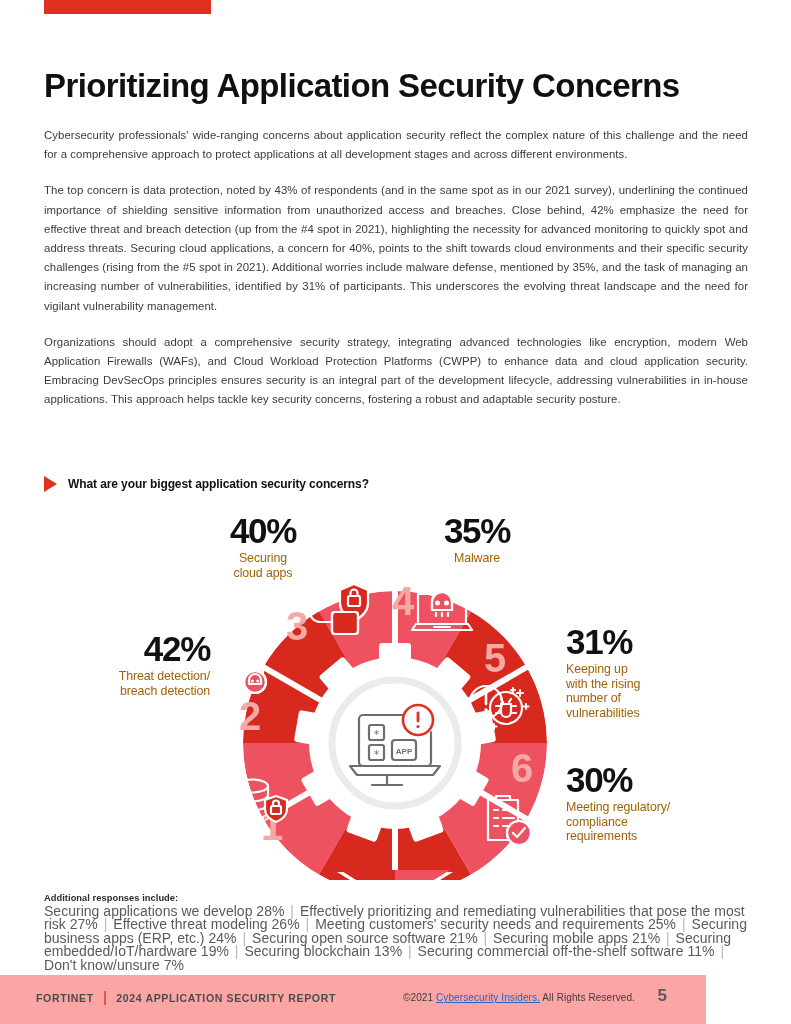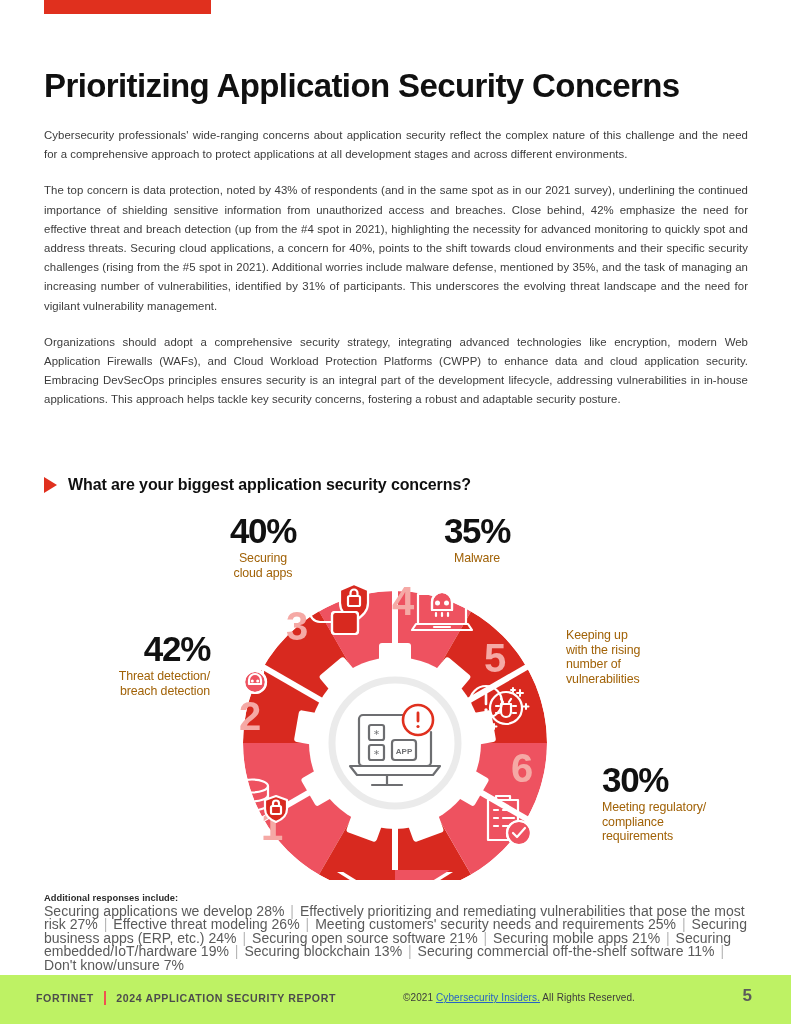--- a/index.html
+++ b/index.html
@@ -41,21 +41,21 @@
     position:absolute;left:44px;top:476px;
     display:flex;align-items:center;gap:11px;
   }
   .tri{
     width:0;height:0;
     border-top:8px solid transparent;
     border-bottom:8px solid transparent;
     border-left:13px solid #e0301e;
   }
   .question-text{
-    font-size:16px;font-weight:bold;color:#101010;letter-spacing:-0.1px;
+    font-size:12px;font-weight:bold;color:#101010;letter-spacing:-0.1px;
   }
 
   
   .info{position:absolute;left:0;top:500px;width:791px;height:380px;}
   .info svg{display:block;}
 
   .cap{position:absolute;color:#111;}
   .cap .pct{
     font-size:35px;font-weight:bold;line-height:34px;letter-spacing:-1.3px;
     display:block;
@@ -64,37 +64,37 @@
     font-size:12.4px;line-height:14.6px;display:block;margin-top:3px;
     color:#a16207;letter-spacing:-0.1px;
   }
 
   
   .cap-40{left:198px;top:514px;width:130px;text-align:center;}
   .cap-35{left:412px;top:514px;width:130px;text-align:center;}
   .cap-42{left:60px;top:632px;width:150px;text-align:right;}
   .cap-43{left:60px;top:777px;width:150px;text-align:right;}
   .cap-31{left:566px;top:625px;width:170px;text-align:left;}
-  .cap-30{left:566px;top:763px;width:180px;text-align:left;margin-left:36px;}
+  .cap-30{left:566px;top:763px;width:180px;text-align:left;}
 
   
   .extra{position:absolute;left:44px;top:893px;width:706px;}
   .extra-title{
     font-size:9.3px;font-weight:bold;color:#2b2b2b;margin-bottom:2px;
     letter-spacing:0.05px;
   }
   .extra-body{
     font-size:14px;line-height:13.4px;color:#5a5a5a;letter-spacing:0.02px;
   }
   .sep{color:#b7b7b7;padding:0 2px;}
 
   
   .footer{
-    position:absolute;left:0;bottom:0;width:791px;height:49px;
-    background:#bef264;
+    position:absolute;left:0;bottom:0;width:706px;height:49px;
+    background:#fca5a5;
   }
   .f-left{
     position:absolute;left:36px;top:16px;
     display:flex;align-items:center;gap:10px;
     font-size:10.6px;font-weight:bold;color:#4c4c4c;letter-spacing:0.6px;
   }
   .f-bar{width:2.5px;height:14px;background:#ef5350;display:inline-block;}
   .f-center{
     position:absolute;left:403px;top:17px;
     font-size:10px;color:#3c3c3c;letter-spacing:0.1px;
@@ -302,20 +302,21 @@
   <div class="cap cap-42">
     <span class="pct">42%</span>
     <span class="lbl">
       <span>Threat detection/</span><br>
       <span>breach detection</span>
     </span>
   </div>
 
 
   <div class="cap cap-31">
+    <span class="pct">31%</span>
     <span class="lbl">
       <span>Keeping up</span><br>
       <span>with the rising</span><br>
       <span>number of</span><br>
       <span>vulnerabilities</span>
     </span>
   </div>
 
   <div class="cap cap-30">
     <span class="pct">30%</span>

